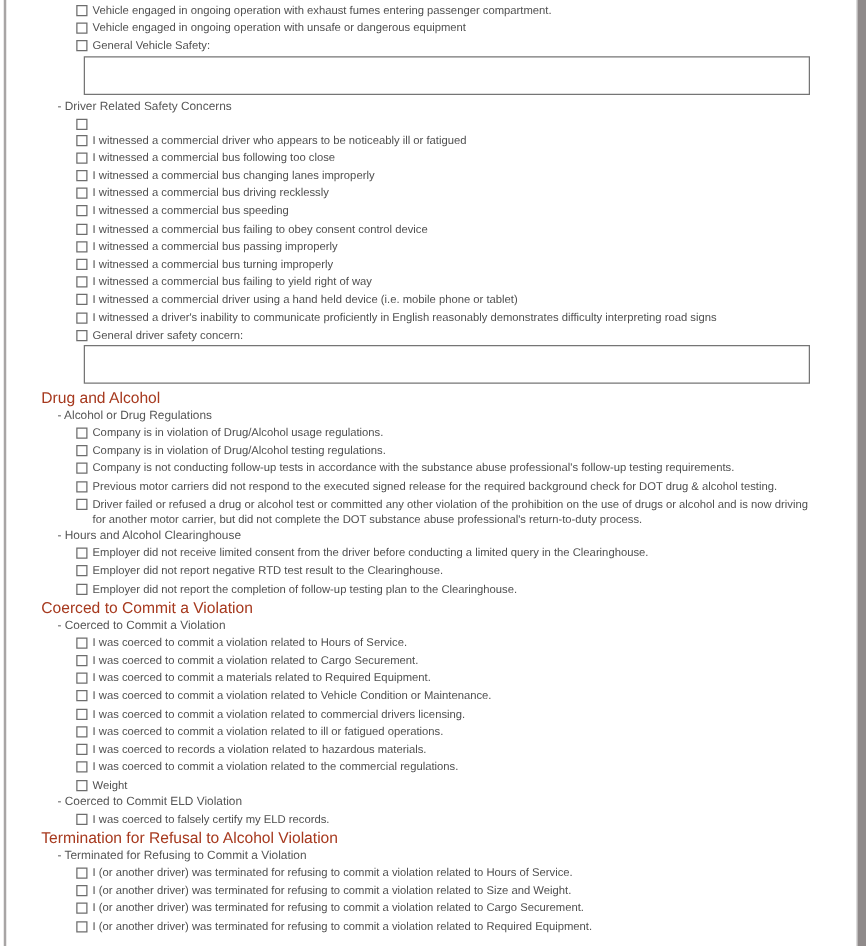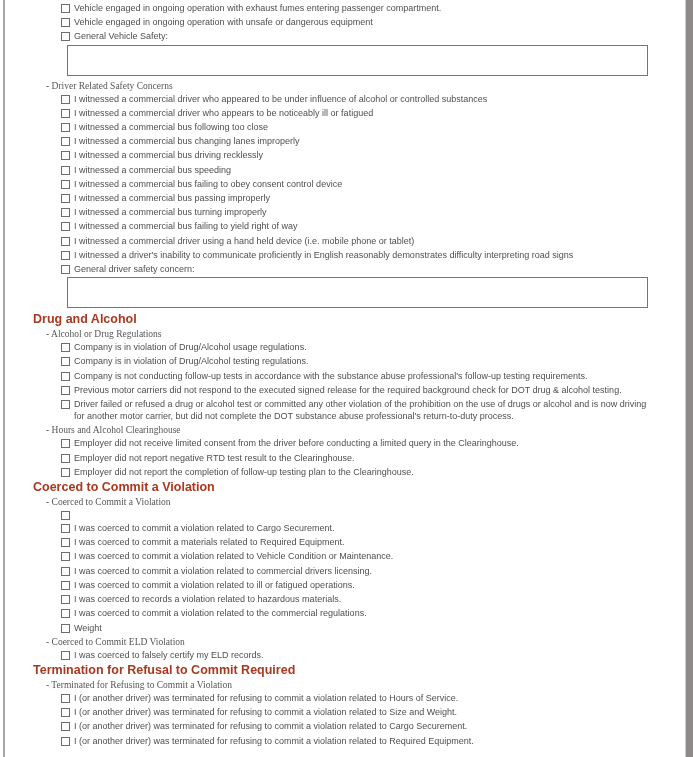--- a/index.html
+++ b/index.html
@@ -41,29 +41,28 @@
     position: absolute;
     left: 0;
     top: 0;
     right: 23px;
     padding-top: 2px;
   }
   .section-heading {
     margin: 2px 0 2px 33px;
     font-size: 12.5px;
     line-height: 14px;
-    font-weight: bold;
+    font-weight: normal;
     color: #a6391e;
   }
   .group-subheader {
     margin: 1px 0 1px 46px;
     font-size: 9.5px;
     line-height: 12px;
     color: #565656;
-    font-family: Liberation Serif, serif;
   }
   .checkbox-row {
     margin: 0 0 2px 61px;
     display: flex;
     align-items: flex-start;
     font-size: 9px;
     line-height: 12.2px;
     color: #4f4f4f;
   }
   .checkbox {
@@ -107,21 +106,20 @@
     <span class="checkbox-label">Vehicle engaged in ongoing operation with unsafe or dangerous equipment</span>
   </div>
       <div class="checkbox-row">
     <span class="checkbox"></span>
     <span class="checkbox-label">General Vehicle Safety:</span>
   </div>
       <textarea class="free-text" style=""></textarea>
       <div class="group-subheader">- Driver Related Safety Concerns</div>
       <div class="checkbox-row">
     <span class="checkbox"></span>
-    <span class="checkbox-label">I witnessed a commercial driver who appeared to be under influence of alcohol or controlled substances</span>
   </div>
       <div class="checkbox-row">
     <span class="checkbox"></span>
     <span class="checkbox-label">I witnessed a commercial driver who appears to be noticeably ill or fatigued</span>
   </div>
       <div class="checkbox-row">
     <span class="checkbox"></span>
     <span class="checkbox-label">I witnessed a commercial bus following too close</span>
   </div>
       <div class="checkbox-row">
@@ -197,20 +195,21 @@
     <span class="checkbox-label">Employer did not report negative RTD test result to the Clearinghouse.</span>
   </div>
       <div class="checkbox-row">
     <span class="checkbox"></span>
     <span class="checkbox-label">Employer did not report the completion of follow-up testing plan to the Clearinghouse.</span>
   </div>
       <div class="section-heading">Coerced to Commit a Violation</div>
       <div class="group-subheader">- Coerced to Commit a Violation</div>
       <div class="checkbox-row">
     <span class="checkbox"></span>
+    <span class="checkbox-label">I was coerced to commit a violation related to Hours of Service.</span>
   </div>
       <div class="checkbox-row">
     <span class="checkbox"></span>
     <span class="checkbox-label">I was coerced to commit a violation related to Cargo Securement.</span>
   </div>
       <div class="checkbox-row">
     <span class="checkbox"></span>
     <span class="checkbox-label">I was coerced to commit a materials related to Required Equipment.</span>
   </div>
       <div class="checkbox-row">
@@ -235,21 +234,21 @@
   </div>
       <div class="checkbox-row">
     <span class="checkbox"></span>
     <span class="checkbox-label">Weight</span>
   </div>
       <div class="group-subheader">- Coerced to Commit ELD Violation</div>
       <div class="checkbox-row">
     <span class="checkbox"></span>
     <span class="checkbox-label">I was coerced to falsely certify my ELD records.</span>
   </div>
-      <div class="section-heading">Termination for Refusal to Commit Required</div>
+      <div class="section-heading">Termination for Refusal to Alcohol Violation</div>
       <div class="group-subheader">- Terminated for Refusing to Commit a Violation</div>
       <div class="checkbox-row">
     <span class="checkbox"></span>
     <span class="checkbox-label">I (or another driver) was terminated for refusing to commit a violation related to Hours of Service.</span>
   </div>
       <div class="checkbox-row">
     <span class="checkbox"></span>
     <span class="checkbox-label">I (or another driver) was terminated for refusing to commit a violation related to Size and Weight.</span>
   </div>
       <div class="checkbox-row">

